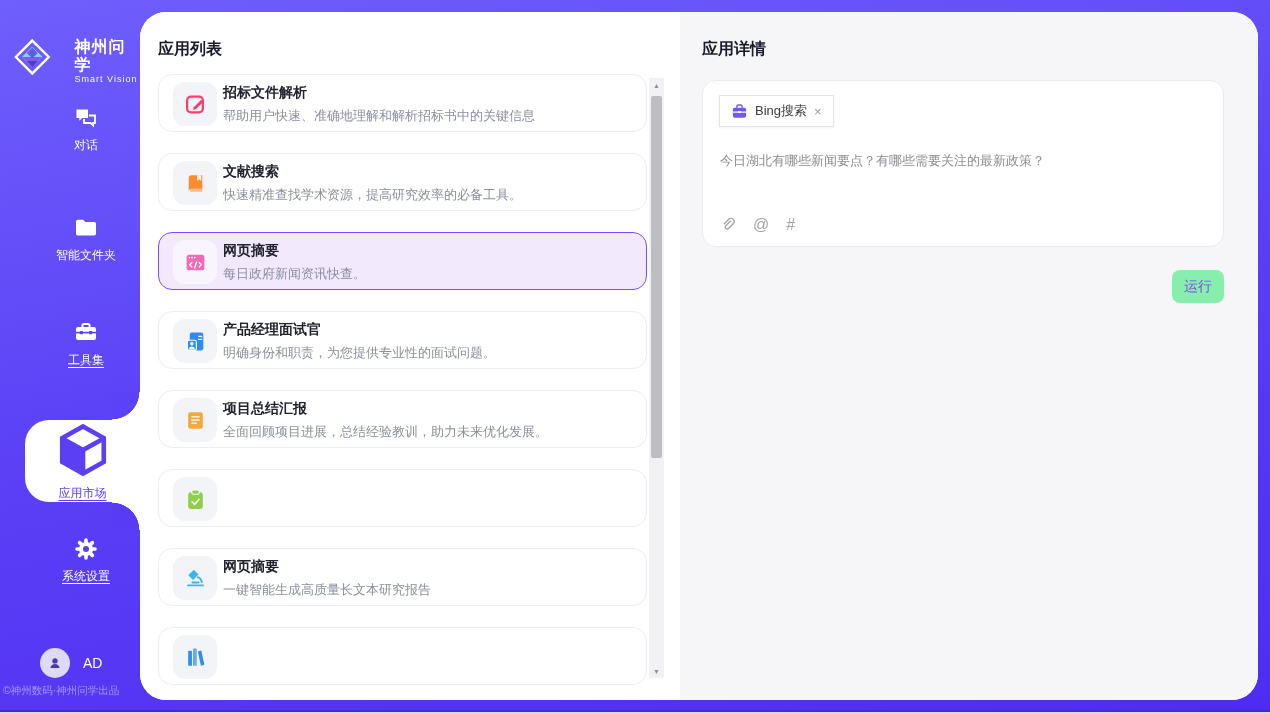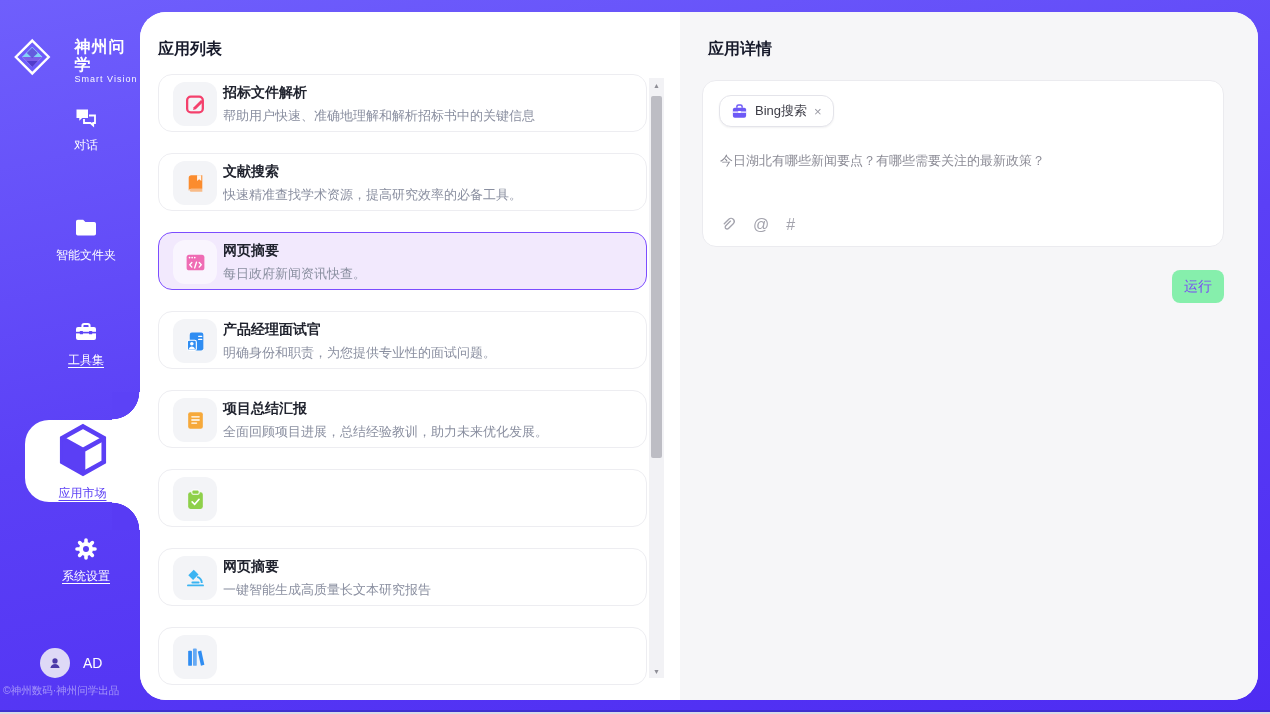--- a/index.html
+++ b/index.html
@@ -56,25 +56,25 @@
   
   .scrollbar{position:absolute;left:509px;top:66px;width:15px;height:600px;background:#f2f2f5;}
   .sb-arrow{position:absolute;left:0;width:15px;height:14px;color:#8f8f97;font-size:7px;
     display:flex;align-items:center;justify-content:center;cursor:pointer;}
   .sb-up{top:0;} .sb-down{bottom:0;}
   .sb-thumb{position:absolute;left:2px;top:18px;width:11px;height:362px;background:#bdbdc4;
     border-radius:2px;cursor:pointer;}
 
   
   .detail-panel{position:relative;width:578px;height:100%;background:#f6f6f8;}
-  .detail-panel .panel-title{left:22px;top:27px;margin-left:6px;}
+  .detail-panel .panel-title{left:22px;top:27px;}
   .detail-card{position:absolute;left:22px;top:68px;width:522px;height:167px;background:#fff;
     border:1px solid #ebebef;border-radius:14px;}
   .tool-tag{position:absolute;left:16px;top:14px;height:32px;display:inline-flex;align-items:center;
-    gap:7px;padding:0 11px;background:#fff;border:1px solid #e4e4ea;border-radius:12px;
+    gap:7px;padding:0 11px;background:#fff;border:1px solid #e4e4ea;border-radius:0;
     box-shadow:0 1px 2px rgba(20,20,40,.06);cursor:pointer;}
   .tool-tag svg{width:17px;height:17px;}
   .tag-label{font-size:13px;color:#3c3c46;}
   .tag-close{font-size:13px;color:#9a9aa4;cursor:pointer;line-height:1;}
   .prompt-text{position:absolute;left:17px;top:70px;right:20px;font-size:13px;color:#8c8c96;
     line-height:19px;}
   .attach-row{position:absolute;left:17px;bottom:13px;display:flex;align-items:center;gap:17px;
     color:#a3a3ad;}
   .attach-row .glyph{font-size:16px;line-height:1;cursor:pointer;}
   .attach-row svg{width:16px;height:16px;display:block;cursor:pointer;}

